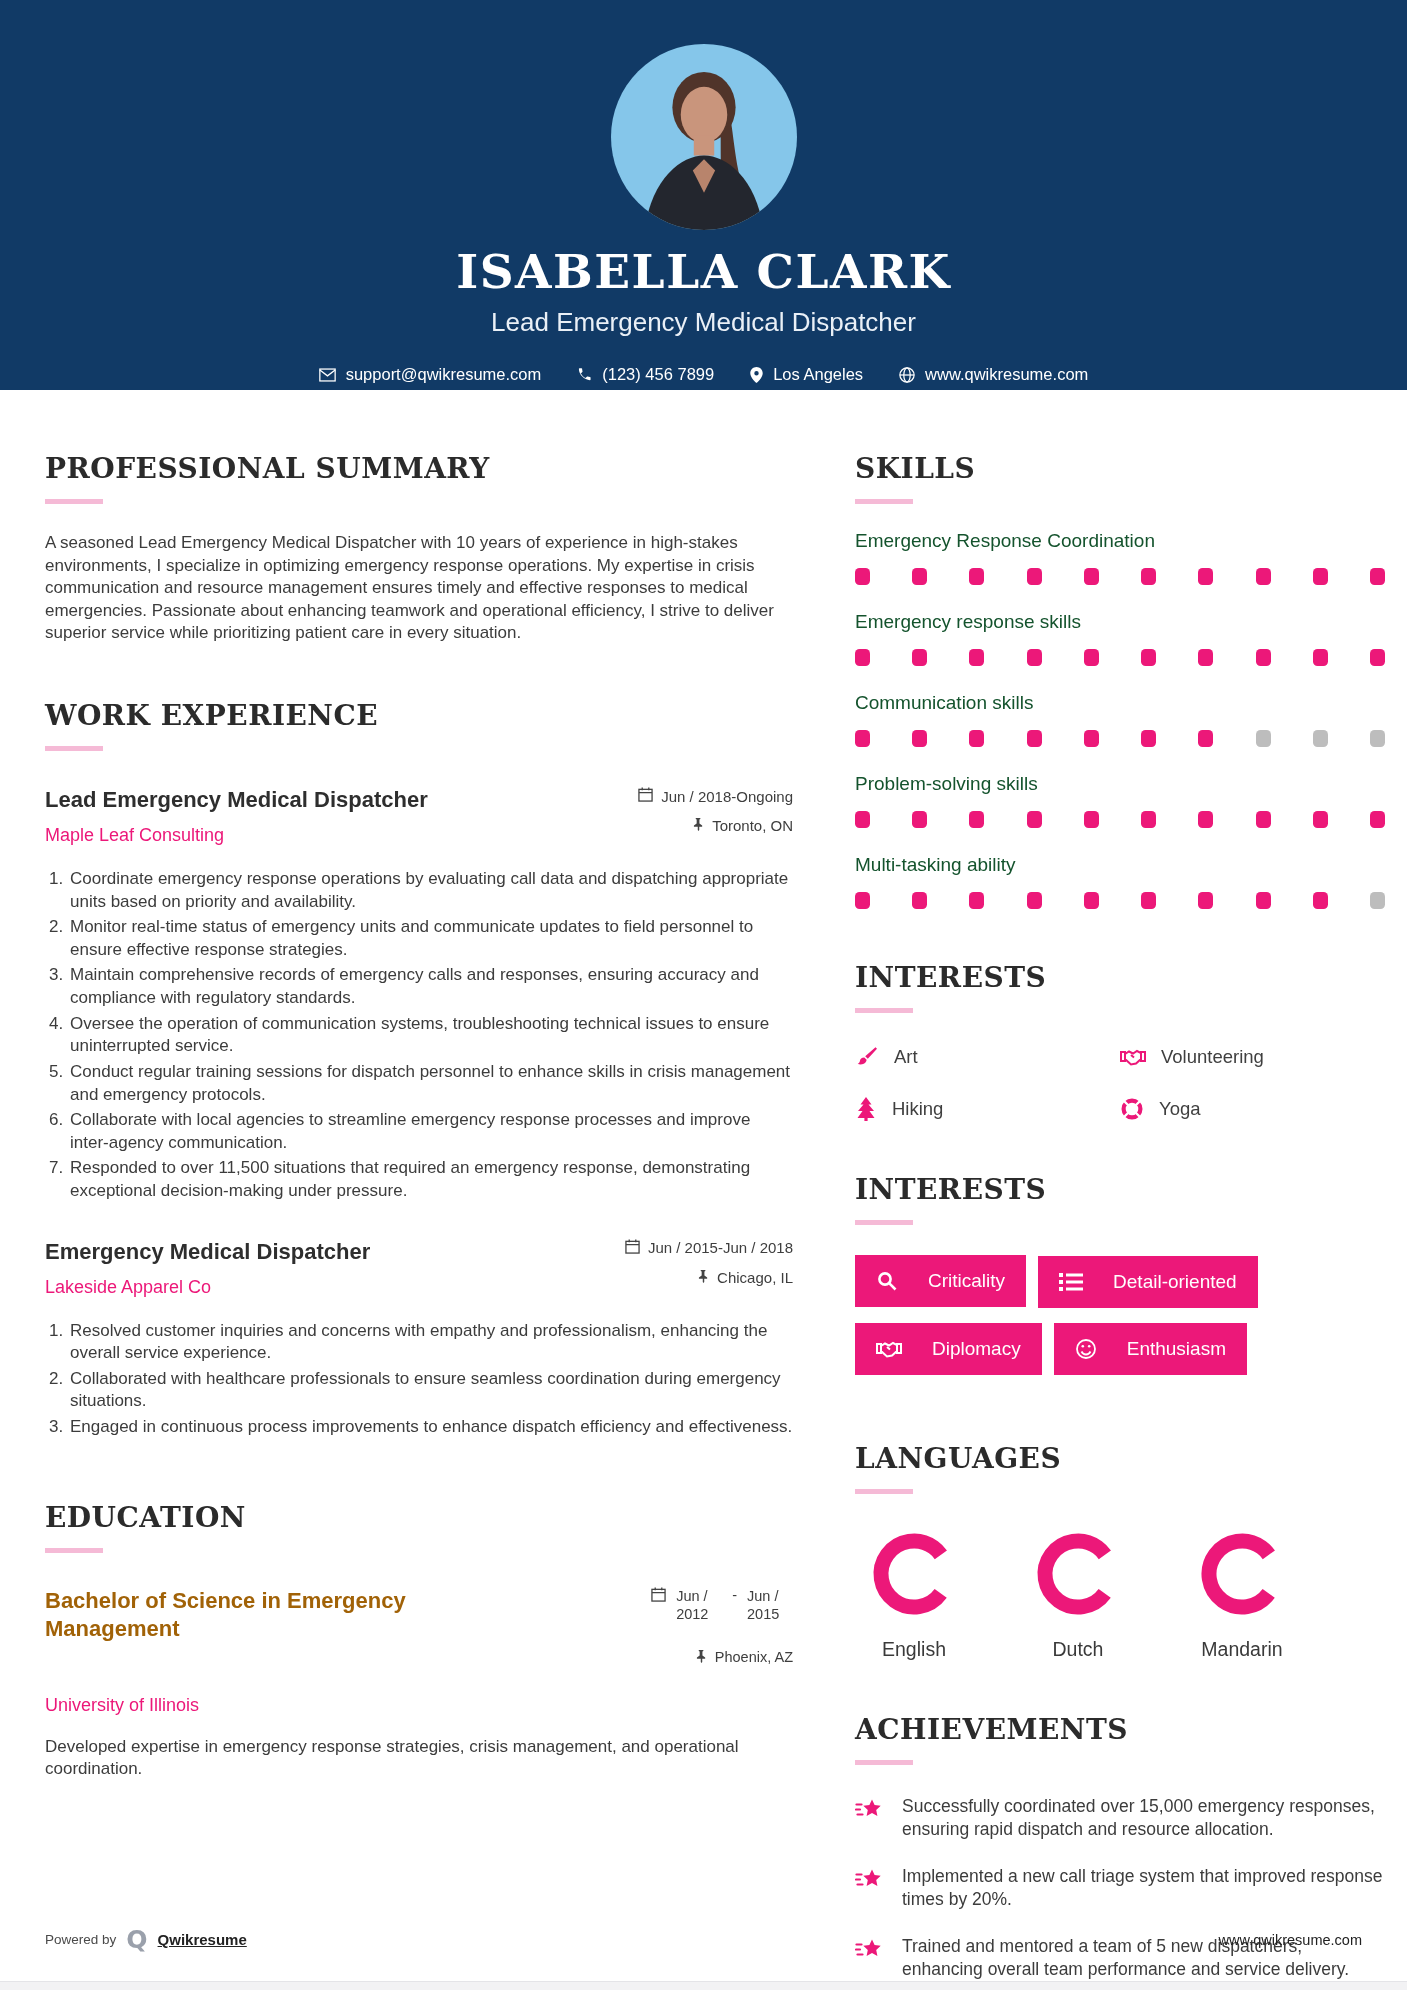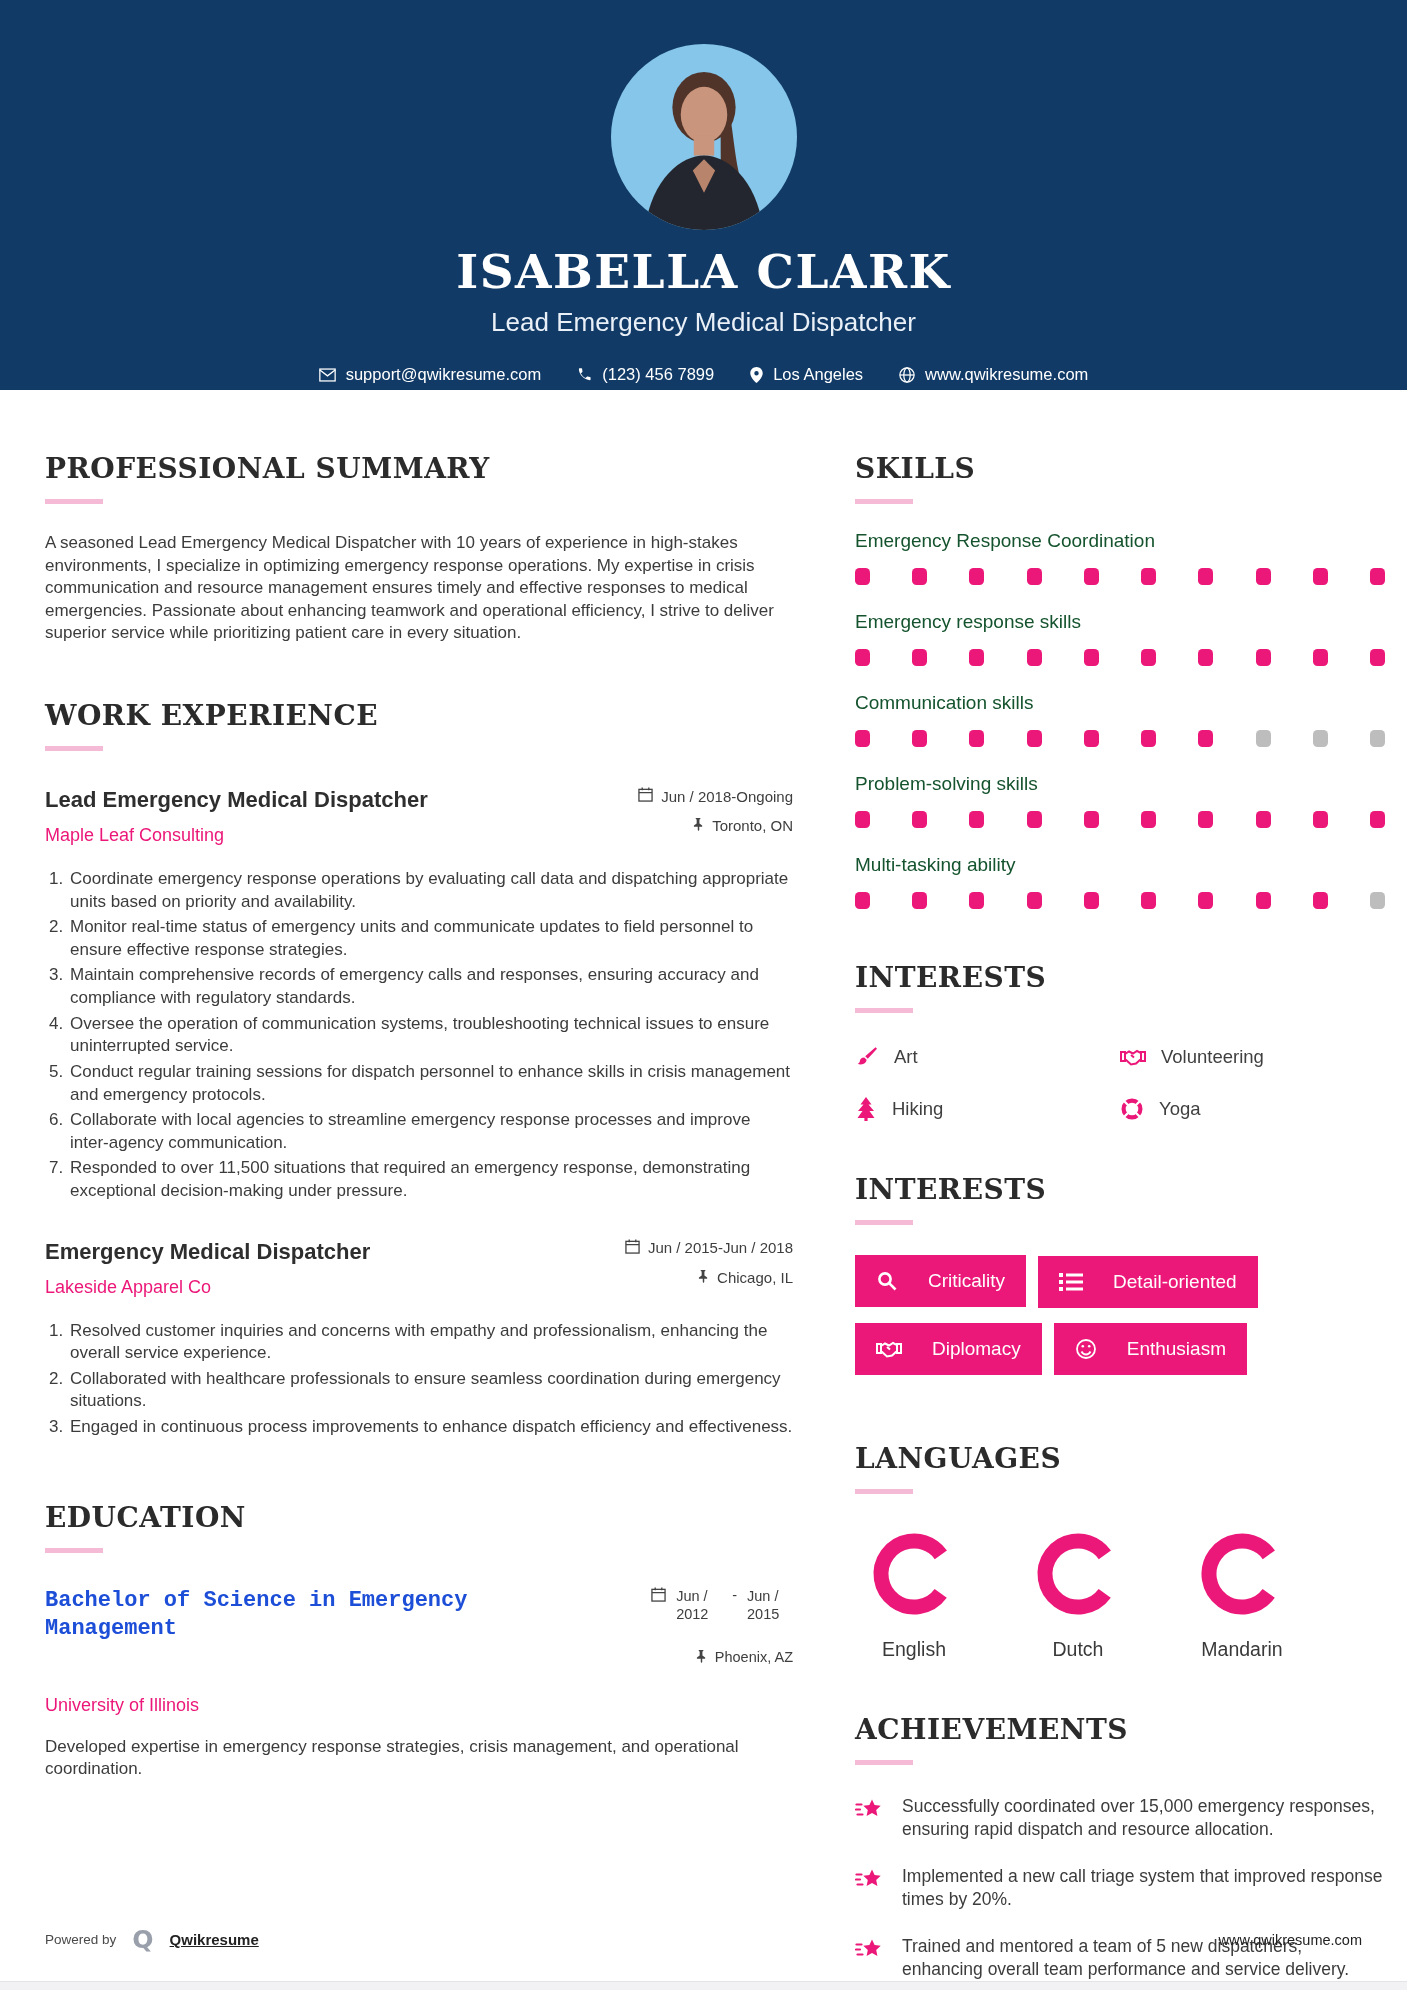--- a/index.html
+++ b/index.html
@@ -41,21 +41,21 @@
   .job-head{display:flex;justify-content:space-between;}
   .job-title{font-size:22px;font-weight:600;color:#2E2E2E;}
   .job-co{color:var(--accent);font-size:18px;margin-top:12px;}
   .job-meta{flex:none;width:200px;font-size:15px;color:#3E3E3E;}
   .meta-line{display:flex;justify-content:flex-end;align-items:center;gap:8px;margin-bottom:12px;}
   .job ol{margin-top:22px;padding-left:23px;font-size:17px;line-height:1.33;color:var(--body-ink);}
   .job ol li{margin-bottom:3px;padding-left:2px;}
 
   .edu-sec{margin-top:62px;}
   .edu-head{display:flex;justify-content:space-between;margin-top:34px;}
-  .edu-degree{font-size:22px;font-weight:600;color:#1d4ed8;width:440px;line-height:1.3;font-family:Liberation Mono, monospace;}
+  .edu-degree{font-size:22px;font-weight:600;color:#a16207;width:440px;line-height:1.3;}
   .edu-meta{flex:none;width:210px;font-size:14.5px;color:#3E3E3E;}
   .edu-dates{display:flex;justify-content:flex-end;gap:10px;align-items:flex-start;}
   .edu-date-block{width:46px;line-height:1.25;}
   .edu-dash{margin-top:0;}
   .edu-loc{display:flex;justify-content:flex-end;align-items:center;gap:8px;margin-top:26px;}
   .edu-school{color:var(--accent);font-size:18px;margin-top:29px;}
   .edu-desc{margin-top:20px;font-size:17px;line-height:1.33;color:var(--body-ink);}
 
   
   .skill-row{margin-top:26px;}
@@ -78,21 +78,21 @@
   .lang svg{display:block;margin:0 auto;}
   .lang-name{margin-top:20px;font-size:19.5px;color:#3A3A3A;}
 
   .ach-list{margin-top:30px;}
   .ach-item{display:flex;gap:17px;margin-bottom:24px;}
   .ach-item svg{flex:none;margin-top:2px;}
   .ach-text{font-size:17.5px;line-height:1.32;color:var(--body-ink);}
 
   
   .foot{position:absolute;left:45px;right:45px;bottom:38px;display:flex;justify-content:space-between;align-items:center;}
-  .foot-l{display:flex;align-items:center;gap:16px;}
+  .foot-l{display:flex;align-items:center;gap:10px;}
   .powered{font-size:13.5px;color:#4A4A4A;}
   .qlogo{font-size:25px;font-weight:700;color:#9AA0AB;font-family:"DejaVu Sans",sans-serif;line-height:1;}
   .brand{font-size:15px;color:#222;text-decoration:underline;font-weight:600;}
   .foot-r{font-size:14.5px;color:#222;}
   .bottom-strip{position:absolute;left:0;right:0;bottom:0;height:9px;background:#F2F2F4;border-top:1px solid #E4E4E8;}
 </style>
 </head>
 <body>
 
 <div class="page">

